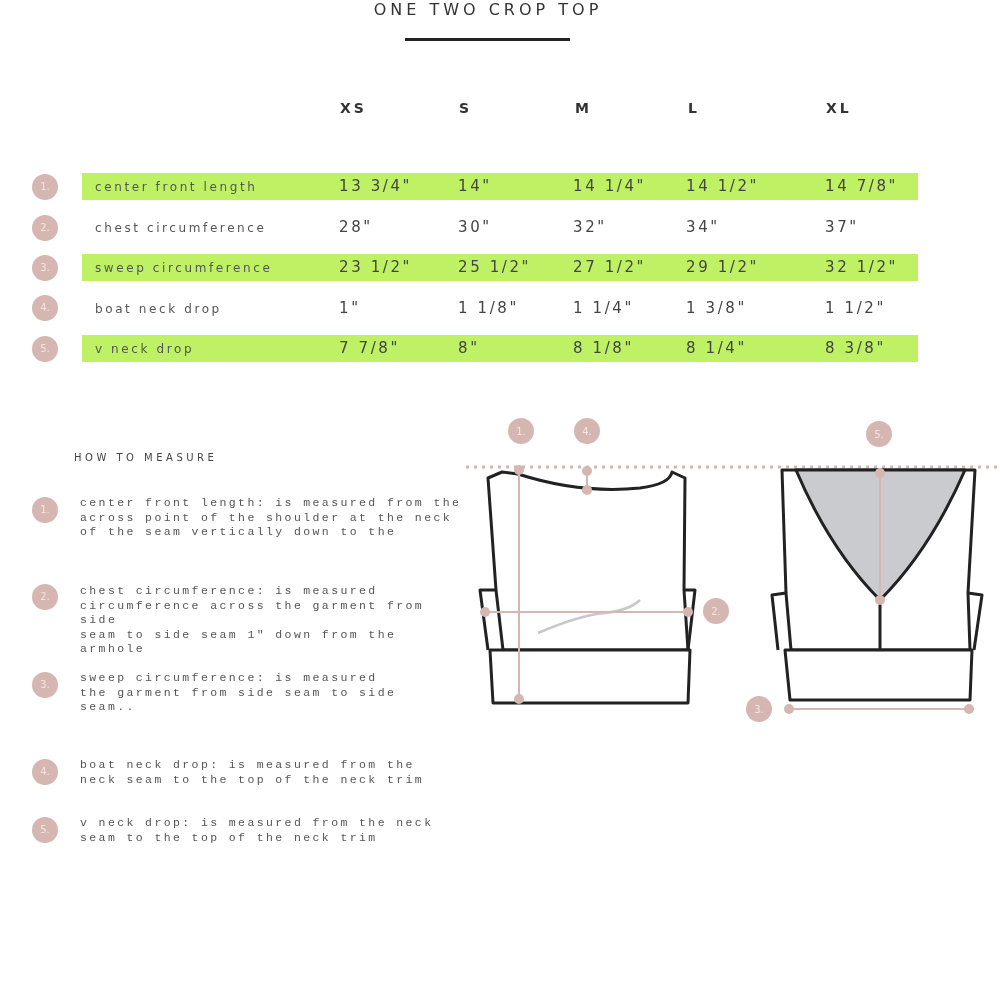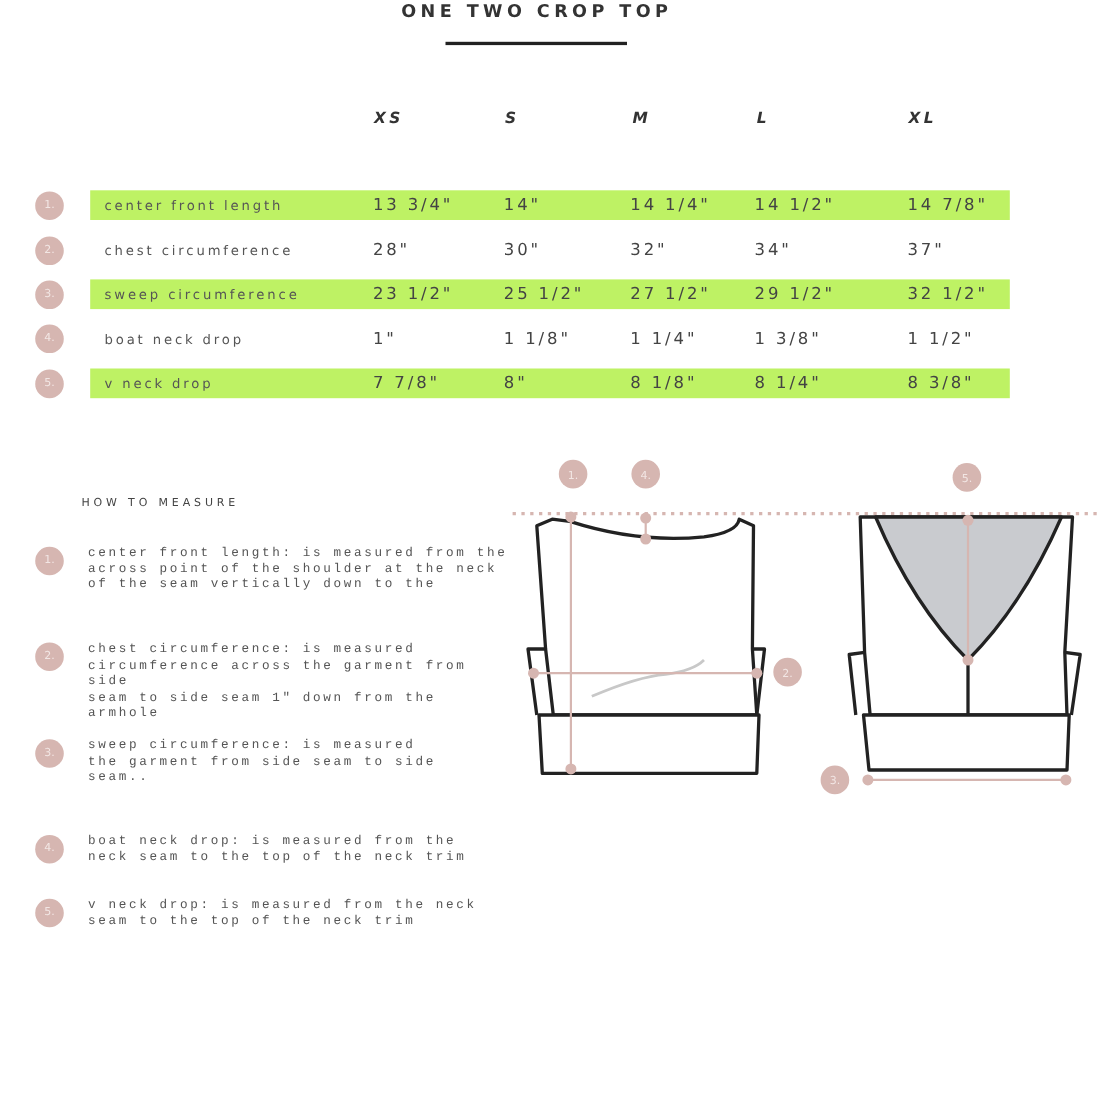--- a/index.html
+++ b/index.html
@@ -1,22 +1,22 @@
 <!DOCTYPE html>
 <html><head>
 <meta charset="utf-8">
 <style>
   html, body { margin:0; padding:0; background:#ffffff; }
   body { width:1000px; height:1000px; position:relative; overflow:hidden;
          font-family:"DejaVu Sans", "Liberation Sans", sans-serif; color:#3a3a3a; }
   .title { position:absolute; top:0; left:0; width:976px; text-align:center;
-           font-size:16px; letter-spacing:4px; font-weight:bold; color:#333; }
+           font-size:16px; letter-spacing:4px; font-weight:normal; color:#333; }
   .title-rule { position:absolute; top:38px; left:405px; width:165px; height:3px; background:#222; }
 
-  .size-head { position:absolute; top:100px; font-size:14px; font-weight:bold; letter-spacing:3px; color:#333;font-style:italic; }
+  .size-head { position:absolute; top:100px; font-size:14px; font-weight:bold; letter-spacing:3px; color:#333; }
 
   .row { position:absolute; left:82px; width:836px; height:27px; }
   .row.shaded { background:#bef264; }
   .row .label { position:absolute; left:13px; top:7px; font-size:12px; letter-spacing:2.6px; color:#555; }
   .row .val { position:absolute; top:4px; font-size:15px; letter-spacing:2.6px; color:#444; }
 
   .badge { position:absolute; width:26px; height:26px; border-radius:50%;
            background:#d6b6b1; color:#f2e6e4; font-size:10px; text-align:center; line-height:26px; }
 
   .htm-title { position:absolute; left:74px; top:452px; font-size:10px; letter-spacing:3.5px; color:#444; }

